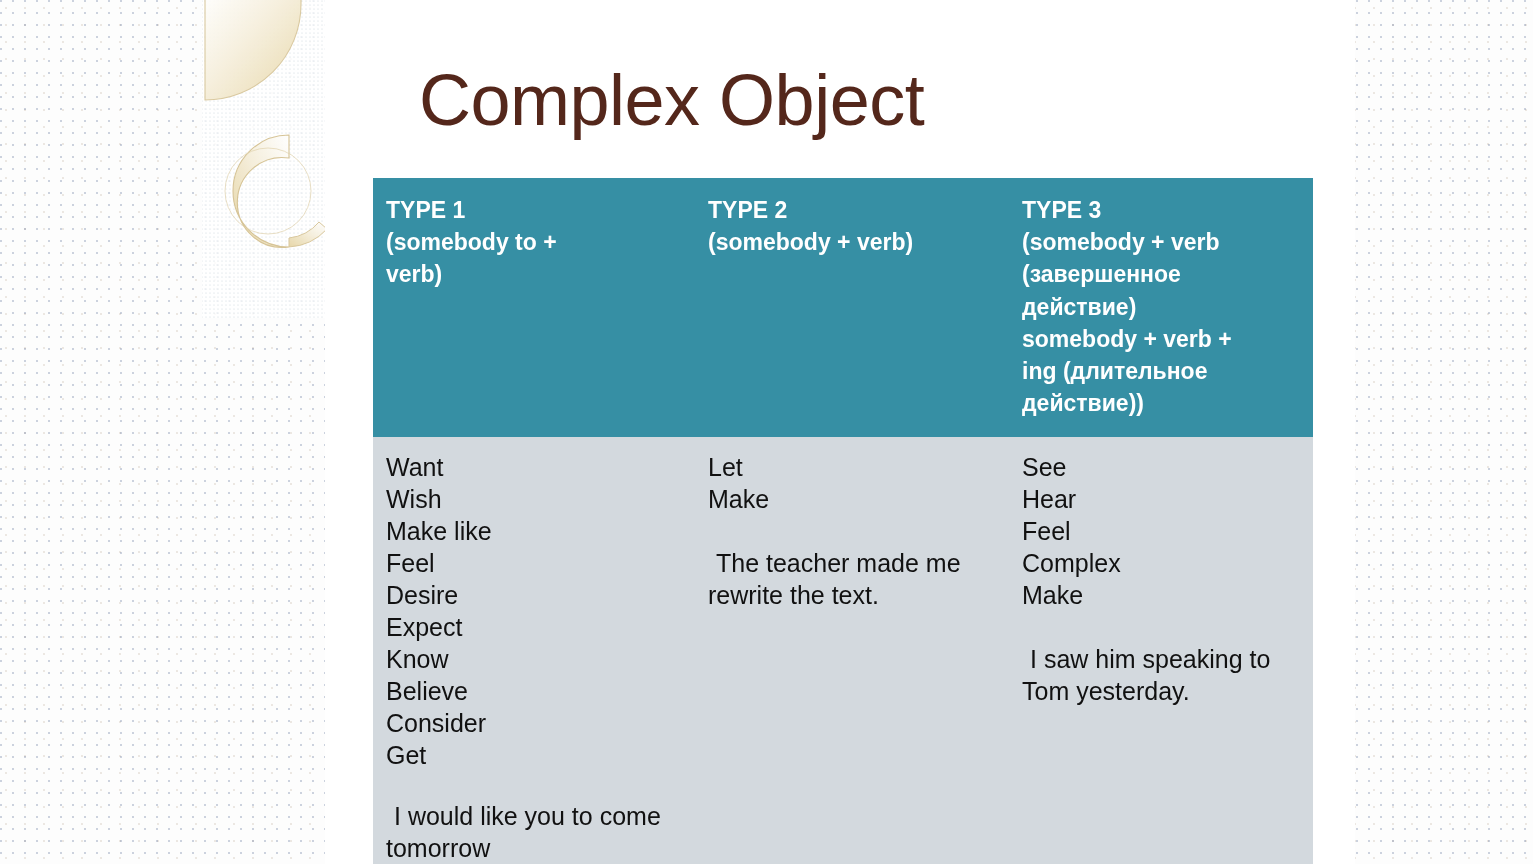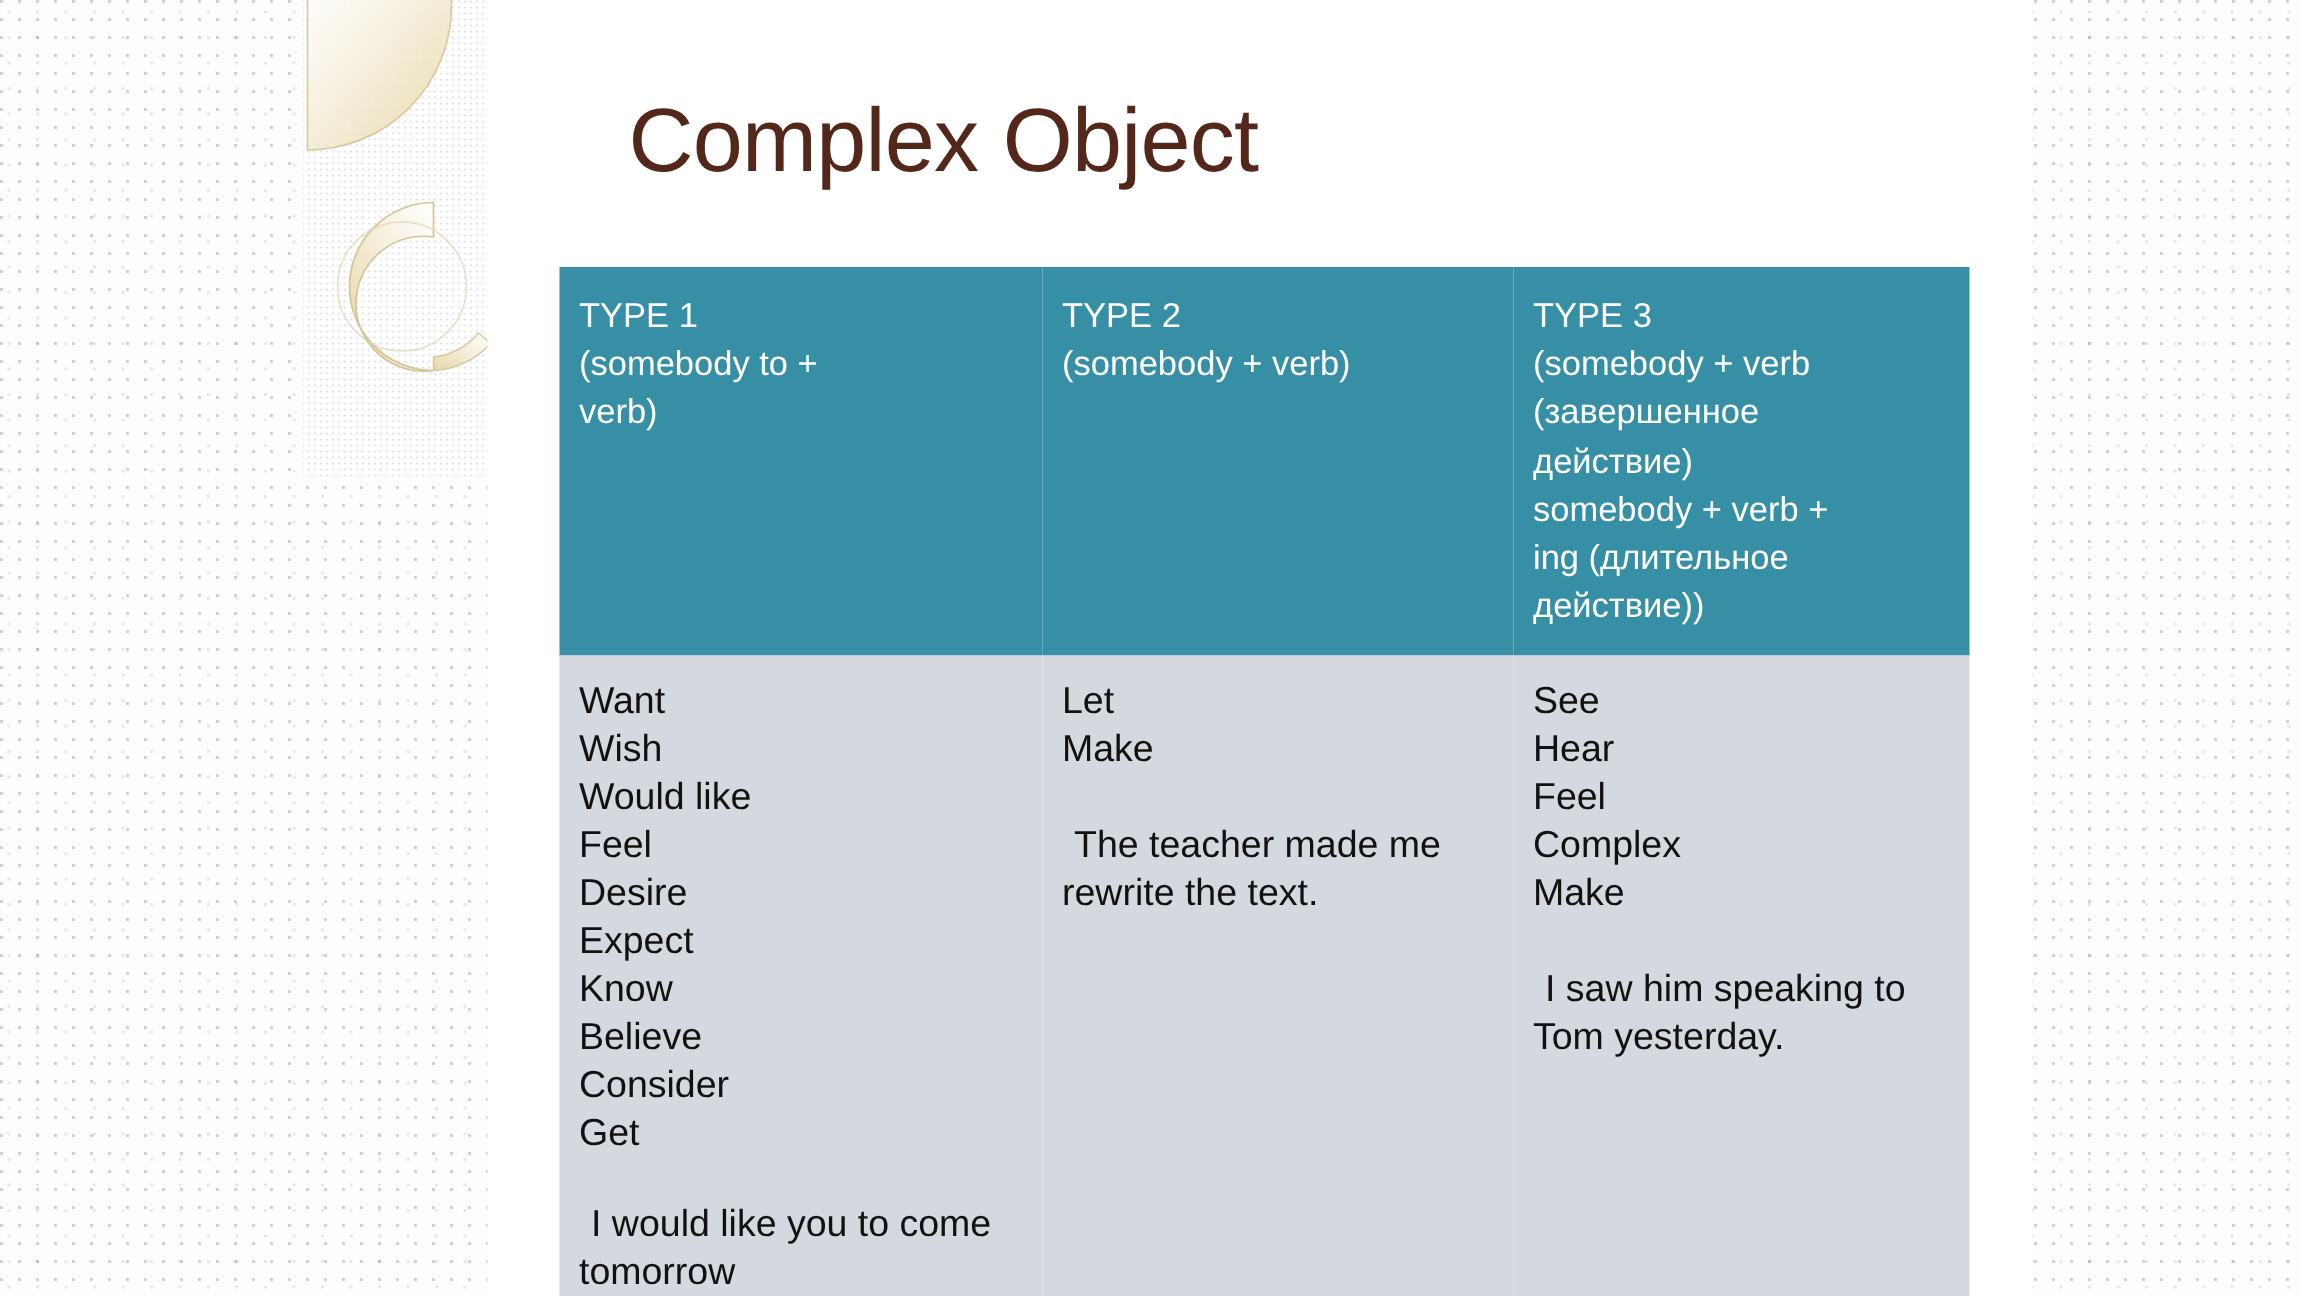--- a/index.html
+++ b/index.html
@@ -48,21 +48,21 @@
     overflow: hidden;
     pointer-events: none;
   }
   .deco-band svg { display: block; }
 
   
   .slide-title {
     position: absolute;
     left: 94px;
     top: 62px;
-    font-size: 60px;
+    font-size: 72px;
     line-height: 1.08;
     font-weight: 400;
     letter-spacing: -0.5px;
     color: #54271b;
     white-space: nowrap;
   }
 
   
   .grammar-table {
     position: absolute;
@@ -75,21 +75,21 @@
   .grammar-table col.c1 { width: 322px; }
   .grammar-table col.c2 { width: 314px; }
   .grammar-table col.c3 { width: 304px; }
 
   .grammar-table thead th {
     background: #368fa4;
     color: #ffffff;
     text-align: left;
     vertical-align: top;
     font-size: 23px;
-    font-weight: normal;
+    font-weight: bold;
     line-height: 1.40;
     padding: 16px 14px 18px 13px;
     border: 0;
   }
   .grammar-table thead th .hdr-line { display: block; }
 
   .grammar-table tbody td {
     background: #d3d9de;
     color: #111111;
     text-align: left;
@@ -186,21 +186,21 @@
           </th>
         </tr>
       </thead>
       <tbody>
         <tr>
 
           <td>
             <ul class="verb-list">
               <li>Want</li>
               <li>Wish</li>
-              <li>Would like</li>
+              <li>Make like</li>
               <li>Feel</li>
               <li>Desire</li>
               <li>Expect</li>
               <li>Know</li>
               <li>Believe</li>
               <li>Consider</li>
               <li>Get</li>
             </ul>
             <div class="example tight"> I would like you to come tomorrow</div>
           </td>

